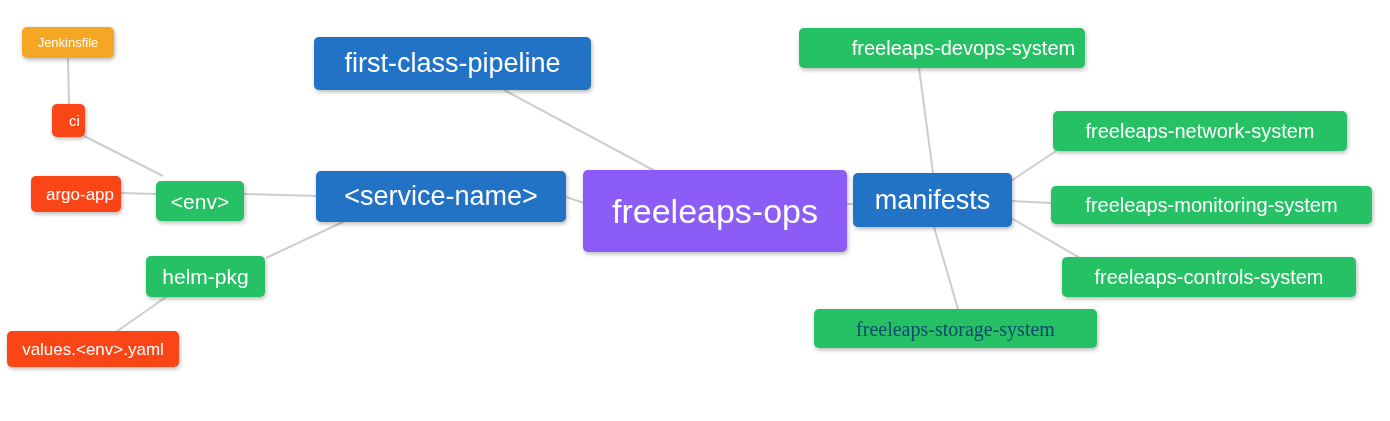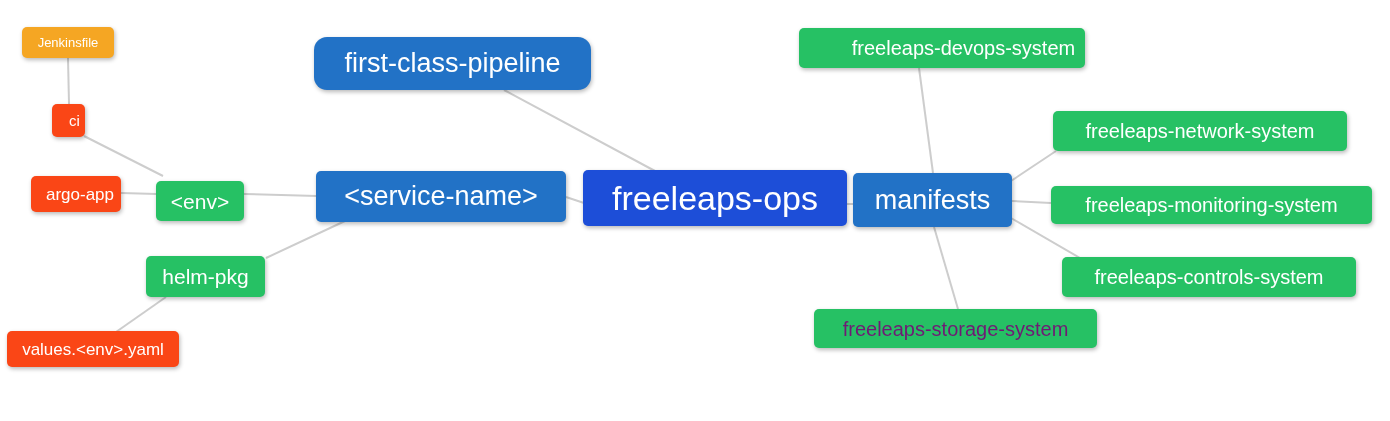--- a/index.html
+++ b/index.html
@@ -50,29 +50,29 @@
       <line x1="504" y1="90" x2="655" y2="171" stroke="#cdcdcd" stroke-width="2"></line>
       <line x1="566" y1="197" x2="584" y2="203" stroke="#cdcdcd" stroke-width="2"></line>
       <line x1="846" y1="204" x2="854" y2="204" stroke="#cdcdcd" stroke-width="2"></line>
       <line x1="933" y1="173" x2="919" y2="68" stroke="#cdcdcd" stroke-width="2"></line>
       <line x1="1011" y1="181" x2="1056" y2="151" stroke="#cdcdcd" stroke-width="2"></line>
       <line x1="1012" y1="201" x2="1051" y2="203" stroke="#cdcdcd" stroke-width="2"></line>
       <line x1="1011" y1="218" x2="1080" y2="258" stroke="#cdcdcd" stroke-width="2"></line>
       <line x1="934" y1="227" x2="958" y2="309" stroke="#cdcdcd" stroke-width="2"></line>
     </svg>
   <div id="nodes">
-      <div class="node" style="left: 583px; top: 170px; width: 264px; height: 56px; font-size: 34px; background: #1d4ed8; color: rgb(255, 255, 255);">freeleaps-ops</div>
-      <div class="node" style="left: 314px; top: 37px; width: 277px; height: 53px; font-size: 27px; background: rgb(34, 114, 198); color: rgb(255, 255, 255); border-radius: 13px;">first-class-pipeline</div>
+      <div class="node" style="left: 583px; top: 170px; width: 264px; height: 82px; font-size: 34px; background: #8b5cf6; color: rgb(255, 255, 255);">freeleaps-ops</div>
+      <div class="node" style="left: 314px; top: 37px; width: 277px; height: 53px; font-size: 27px; background: rgb(34, 114, 198); color: rgb(255, 255, 255);">first-class-pipeline</div>
       <div class="node" style="left: 316px; top: 171px; width: 250px; height: 51px; font-size: 27px; background: rgb(34, 114, 198); color: rgb(255, 255, 255);">&lt;service-name&gt;</div>
       <div class="node" style="left: 853px; top: 173px; width: 159px; height: 54px; font-size: 27px; background: rgb(34, 114, 198); color: rgb(255, 255, 255);">manifests</div>
       <div class="node" style="left: 156px; top: 181px; width: 88px; height: 40px; font-size: 21px; background: rgb(38, 193, 100); color: rgb(255, 255, 255);">&lt;env&gt;</div>
       <div class="node" style="left: 146px; top: 256px; width: 119px; height: 41px; font-size: 21px; background: rgb(38, 193, 100); color: rgb(255, 255, 255);">helm-pkg</div>
       <div class="node" style="left: 52px; top: 104px; width: 33px; height: 33px; font-size: 15px; background: rgb(250, 70, 22); color: rgb(255, 255, 255); padding-left: 12px;">ci</div>
       <div class="node" style="left: 31px; top: 176px; width: 90px; height: 36px; font-size: 17px; background: rgb(250, 70, 22); color: rgb(255, 255, 255); padding-left: 8px;">argo-app</div>
       <div class="node" style="left: 7px; top: 331px; width: 172px; height: 36px; font-size: 17px; background: rgb(250, 70, 22); color: rgb(255, 255, 255);">values.&lt;env&gt;.yaml</div>
       <div class="node" style="left: 22px; top: 27px; width: 92px; height: 31px; font-size: 13px; background: rgb(245, 166, 35); color: rgb(255, 255, 255);">Jenkinsfile</div>
       <div class="node" style="left: 799px; top: 28px; width: 286px; height: 40px; font-size: 20px; background: rgb(38, 193, 100); color: rgb(255, 255, 255); padding-left: 43px;">freeleaps-devops-system</div>
       <div class="node" style="left: 1053px; top: 111px; width: 294px; height: 40px; font-size: 20px; background: rgb(38, 193, 100); color: rgb(255, 255, 255);">freeleaps-network-system</div>
       <div class="node" style="left: 1051px; top: 186px; width: 321px; height: 38px; font-size: 20px; background: rgb(38, 193, 100); color: rgb(255, 255, 255);">freeleaps-monitoring-system</div>
       <div class="node" style="left: 1062px; top: 257px; width: 294px; height: 40px; font-size: 20px; background: rgb(38, 193, 100); color: rgb(255, 255, 255);">freeleaps-controls-system</div>
-      <div class="node" style="left: 814px; top: 309px; width: 283px; height: 39px; font-size: 20px; background: rgb(38, 193, 100); color: #701a75;">freeleaps-storage-system</div>
+      <div class="node" style="left: 814px; top: 309px; width: 283px; height: 39px; font-size: 20px; background: rgb(38, 193, 100); color: #0c4a6e; font-family: Liberation Serif, serif;">freeleaps-storage-system</div>
     </div>
 </div>
 
 </body></html>

